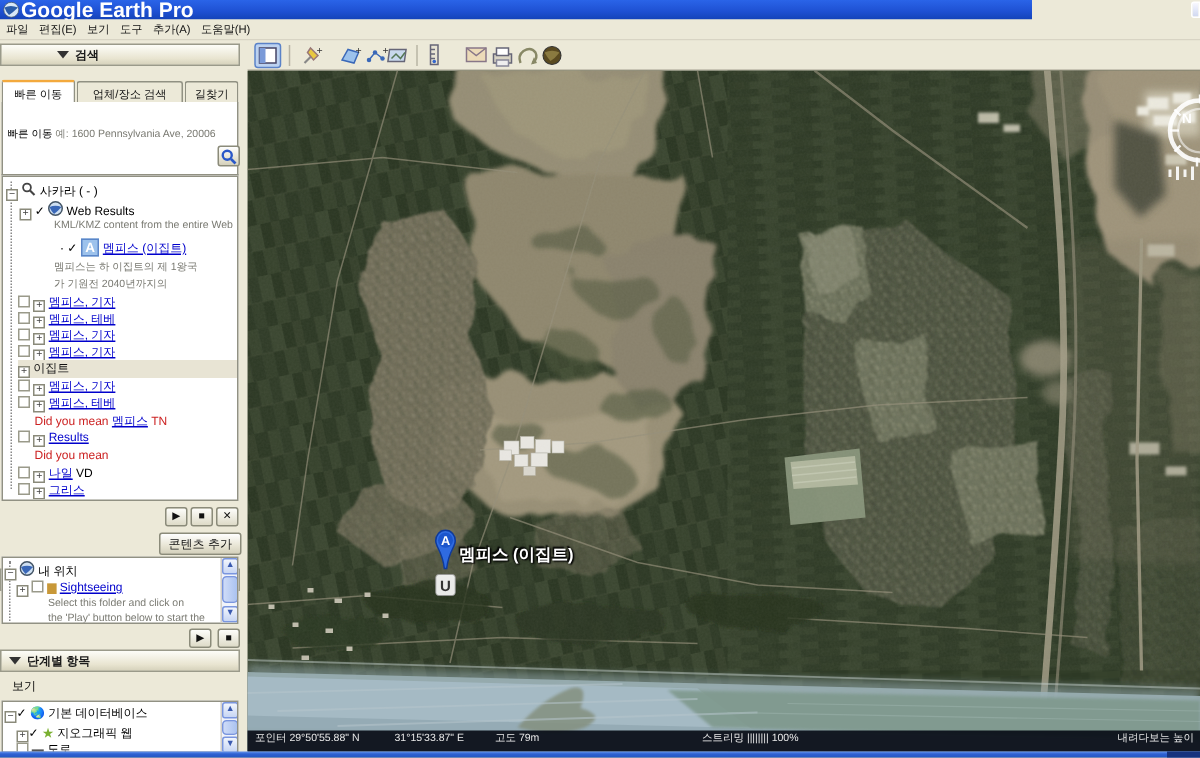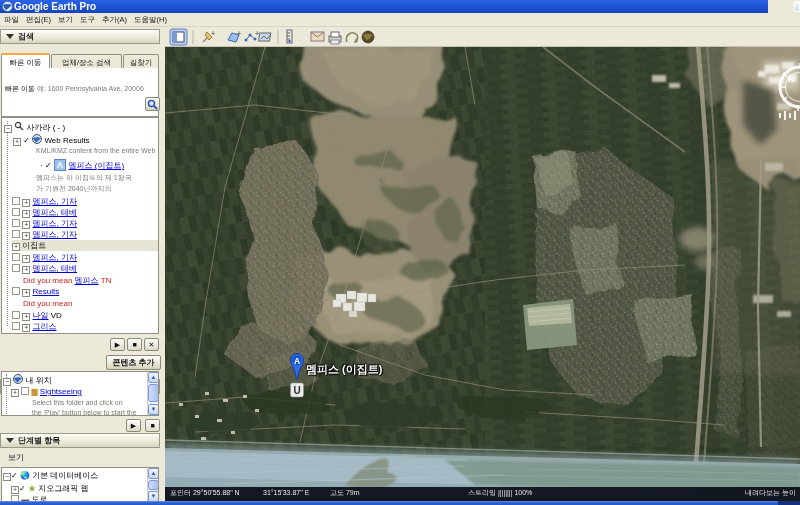--- a/index.html
+++ b/index.html
@@ -1,23 +1,23 @@
 <!DOCTYPE html>
 <html><head>
 <meta charset="utf-8">
 <style>
 html,body{margin:0;padding:0;width:800px;height:505px;overflow:hidden;
  font-family:"Liberation Sans",sans-serif;background:#ece9d8;}
 *{box-sizing:border-box;}
 .abs{position:absolute;}
 #win{position:relative;width:800px;height:505px;}
 
-#title{left:0;top:0;width:768px;height:13px;
+#title{left:0;top:0;width:688px;height:13px;
  background:linear-gradient(#2a64e8,#1e50d2 60%,#1443b8);
- color:#fff;font-weight:bold;font-size:10px;line-height:13px;}
+ color:#fff;font-weight:bold;font-size:14px;line-height:13px;}
 #title .txt{position:absolute;left:14px;top:0;}
 
 #menu{left:0;top:13px;width:800px;height:14px;background:#ece9d8;
  font-size:7.5px;color:#111;line-height:14px;border-bottom:1px solid #d8d4c4;}
 #menu span{margin-right:7px;}
 
 #side{left:0;top:27px;width:165px;height:474px;background:#ece9d8;}
 .phead{position:absolute;left:0;width:160px;height:15px;
  background:linear-gradient(#fdfdf8,#e8e4d0 70%,#d6d2bc);
  border:1px solid #9a9a8a;font-size:8px;font-weight:bold;color:#1a1a1a;line-height:13px;}
@@ -63,21 +63,21 @@
       </svg>
     <span class="txt">Google Earth Pro</span>
   </div>
 
   <div class="abs" id="menu">
     <span style="margin-left:4px">파일</span><span>편집(E)</span><span>보기</span><span>도구</span><span>추가(A)</span><span>도움말(H)</span>
   </div>
 
   <div class="abs" id="side">
 
-    <div class="phead" style="left:0;top:2px;"><span class="tri"></span>검색</div>
+    <div class="phead" style="left:0;top:2px;padding-left:32px;"><span class="tri"></span>검색</div>
 
     <div class="tab act" style="left:1px;top:26px;width:49px;">빠른 이동</div>
     <div class="tab" style="left:51px;top:27px;width:71px;">업체/장소 검색</div>
     <div class="tab" style="left:123px;top:27px;width:36px;">길찾기</div>
 
     <div class="white" style="left:1px;top:41px;width:158px;height:49px;border-top:none;">
       <div class="abs" style="left:3px;top:16px;font-size:7px;white-space:nowrap;">빠른 이동 <span class="gray">예: 1600 Pennsylvania Ave, 20006</span></div>
       <div class="xpbtn" style="left:143px;top:29px;width:15px;height:14px;">
         <svg width="11" height="11" style="margin-top:1px" viewBox="0 0 11 11">
             <circle cx="4.5" cy="4.5" r="3" fill="none" stroke="#2a58c8" stroke-width="1.6"></circle>
@@ -112,21 +112,21 @@
       <div class="treerow red" style="left:21px;top:181px;">Did you mean</div>
       <div class="treerow" style="left:10px;top:192px;"><span class="cb"></span> <span class="plus">+</span> <span class="link">나일</span> VD</div>
       <div class="treerow" style="left:10px;top:203px;"><span class="cb"></span> <span class="plus">+</span> <span class="link">그리스</span></div>
     </div>
 
     <div class="tbtn" style="left:110px;top:311px;">▶</div>
     <div class="tbtn" style="left:127px;top:311px;">■</div>
     <div class="tbtn" style="left:144px;top:311px;">✕</div>
 
     <div class="phead" style="left:0;top:328px;margin-top:24px;"><span class="tri"></span>위치</div>
-    <div class="xpbtn" style="left:106px;top:328px;width:55px;height:15px;font-weight:bold;line-height:14px;">콘텐츠 추가</div>
+    <div class="xpbtn" style="left:106px;top:328px;width:55px;height:15px;font-weight:normal;line-height:14px;">콘텐츠 추가</div>
     <div class="white" style="left:1px;top:344px;width:158px;height:45px;overflow:hidden;">
       <div class="abs" style="left:4px;top:2px;width:1px;height:40px;border-left:1px dotted #888;"></div>
       <div class="treerow" style="left:1px;top:2px;"><span class="plus">−</span> <svg width="10" height="10" viewBox="0 0 10 10" style="vertical-align:-1px">
             <circle cx="5" cy="5" r="4.5" fill="#cfe0f2" stroke="#456"></circle>
             <path d="M1 4 Q5 2.4 9 4 Q6.4 7 4 8.6 Q2 6.6 1 4Z" fill="#3a68b8"></path>
           </svg> 내 위치</div>
       <div class="treerow" style="left:9px;top:15px;"><span class="plus">+</span> <span class="cb"></span> <span style="color:#c89838">▆</span> <span class="link">Sightseeing</span></div>
       <div class="treerow gray" style="left:30px;top:27px;font-size:7px;">Select this folder and click on</div>
       <div class="treerow gray" style="left:30px;top:37px;font-size:7px;">the 'Play' button below to start the</div>
       <div class="sb" style="right:0;top:0;height:43px;">

